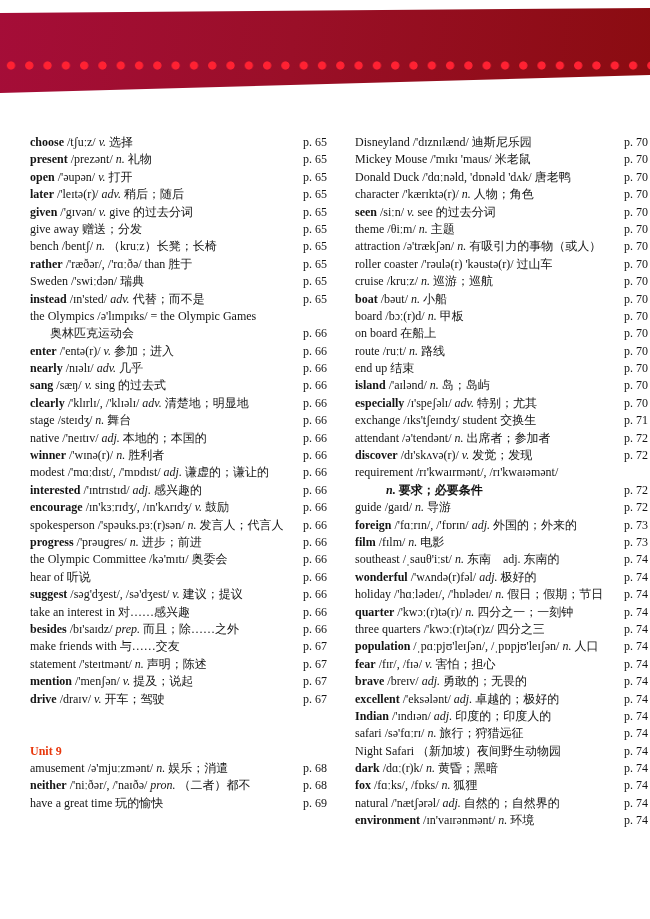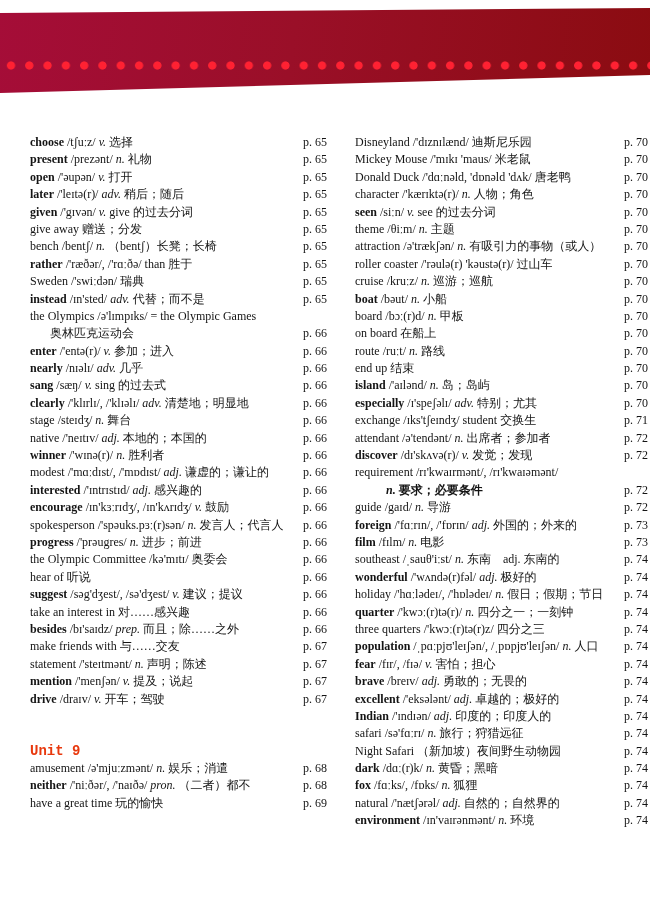--- a/index.html
+++ b/index.html
@@ -23,21 +23,21 @@
   .col{position:absolute;top:134px;font-size:12px;}
   .col-left{left:30px;width:297px;}
   .col-right{left:336px;width:293px;margin-left:19px;}
   .row{display:flex;justify-content:space-between;height:17.4px;line-height:17.4px;white-space:nowrap;}
   .row .txt{flex:1 1 auto;overflow:hidden;}
   .row .pg{flex:0 0 auto;padding-left:3px;}
   .row.ind1 .txt{padding-left:20px;}
   .row.ind2 .txt{padding-left:31px;font-weight:bold;}
   .term-b{font-weight:bold;}
   .pos{font-style:italic;}
-  .row.unit{font-family:Liberation Mono, monospace;font-weight:bold;font-size:14px;}
+  .row.unit{font-family:Liberation Serif, serif;font-weight:bold;font-size:12px;}
   
   .footer{position:absolute;right:10px;top:852px;display:flex;align-items:center;gap:11px;}
   .footer-title{
     font-weight:bold;font-size:17px;letter-spacing:0.2px;
     font-family:"Liberation Serif","DejaVu Serif",serif;
   }
   .page-badge{
     width:52px;height:26px;border-radius:50%;
     display:flex;align-items:center;justify-content:center;
     color:#000000;font-weight:bold;font-size:15px;letter-spacing:1px;
@@ -74,21 +74,21 @@
       </div>
       <div class="row">
         <span class="txt"><span class="term-b">given</span> <span class="ph">/'gɪvən/</span> <span class="pos">v.</span> <span class="def">give 的过去分词</span></span>
         <span class="pg">p. 65</span>
       </div>
       <div class="row">
         <span class="txt"><span class="term">give away</span> <span class="def">赠送；分发</span></span>
         <span class="pg">p. 65</span>
       </div>
       <div class="row">
-        <span class="txt"><span class="term">bench</span> <span class="ph">/bentʃ/</span> <span class="pos">n.</span> <span class="def">（bentʃ）长凳；长椅</span></span>
+        <span class="txt"><span class="term">bench</span> <span class="ph">/bentʃ/</span> <span class="pos">n.</span> <span class="def">（kruːz）长凳；长椅</span></span>
         <span class="pg">p. 65</span>
       </div>
       <div class="row">
         <span class="txt"><span class="term-b">rather</span> <span class="ph">/'ræðər/, /'rɑːðə/</span> <span class="def">than 胜于</span></span>
         <span class="pg">p. 65</span>
       </div>
       <div class="row">
         <span class="txt"><span class="term">Sweden</span> <span class="ph">/'swiːdən/</span> <span class="def">瑞典</span></span>
         <span class="pg">p. 65</span>
       </div>

